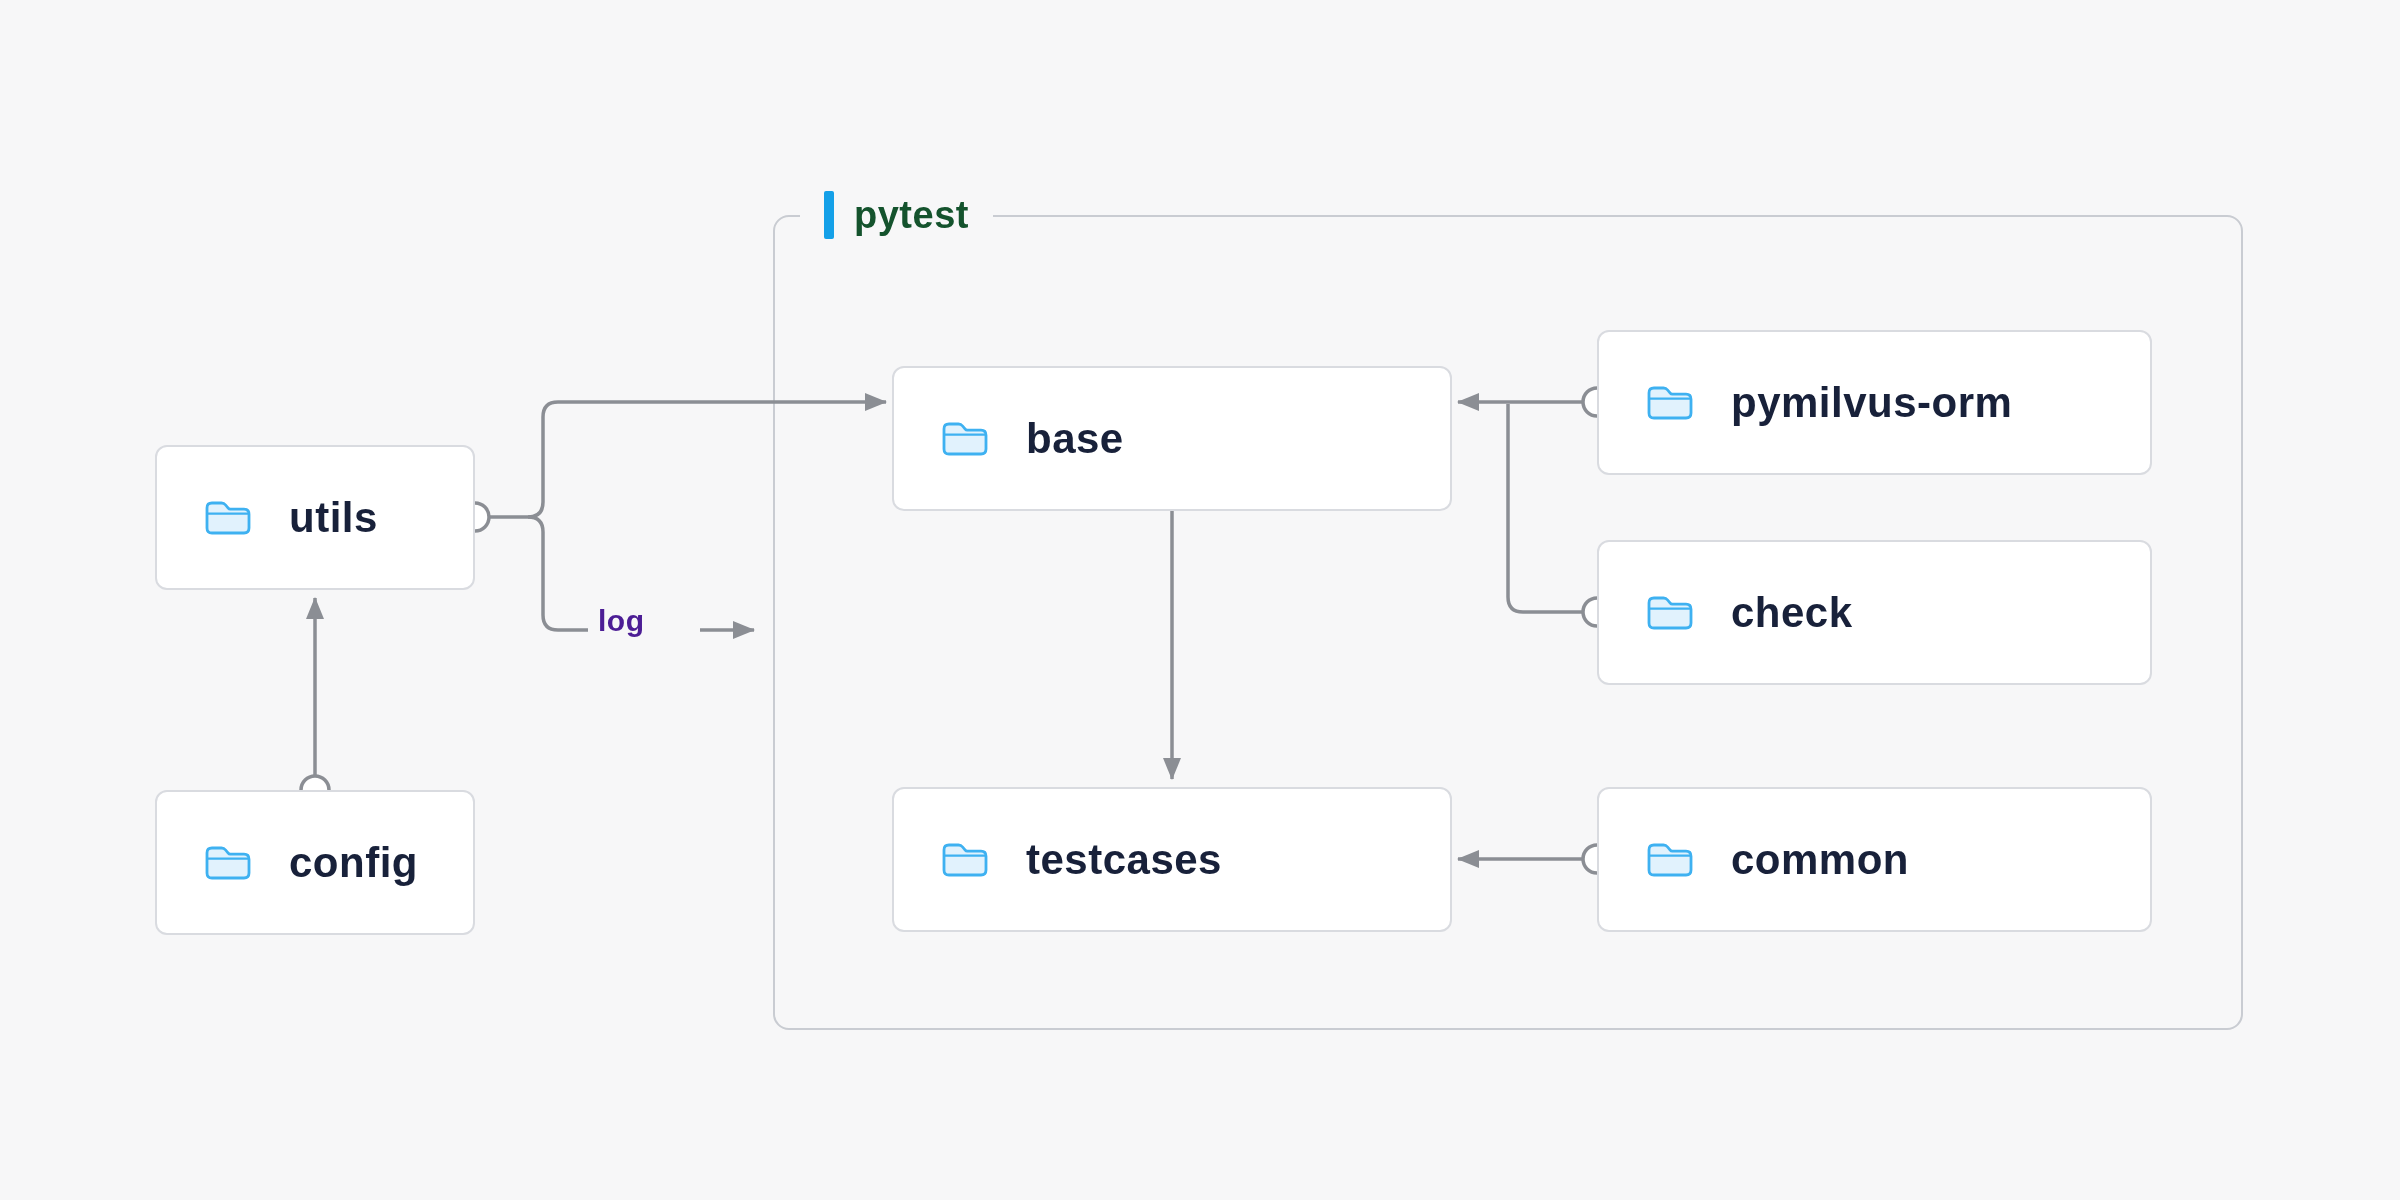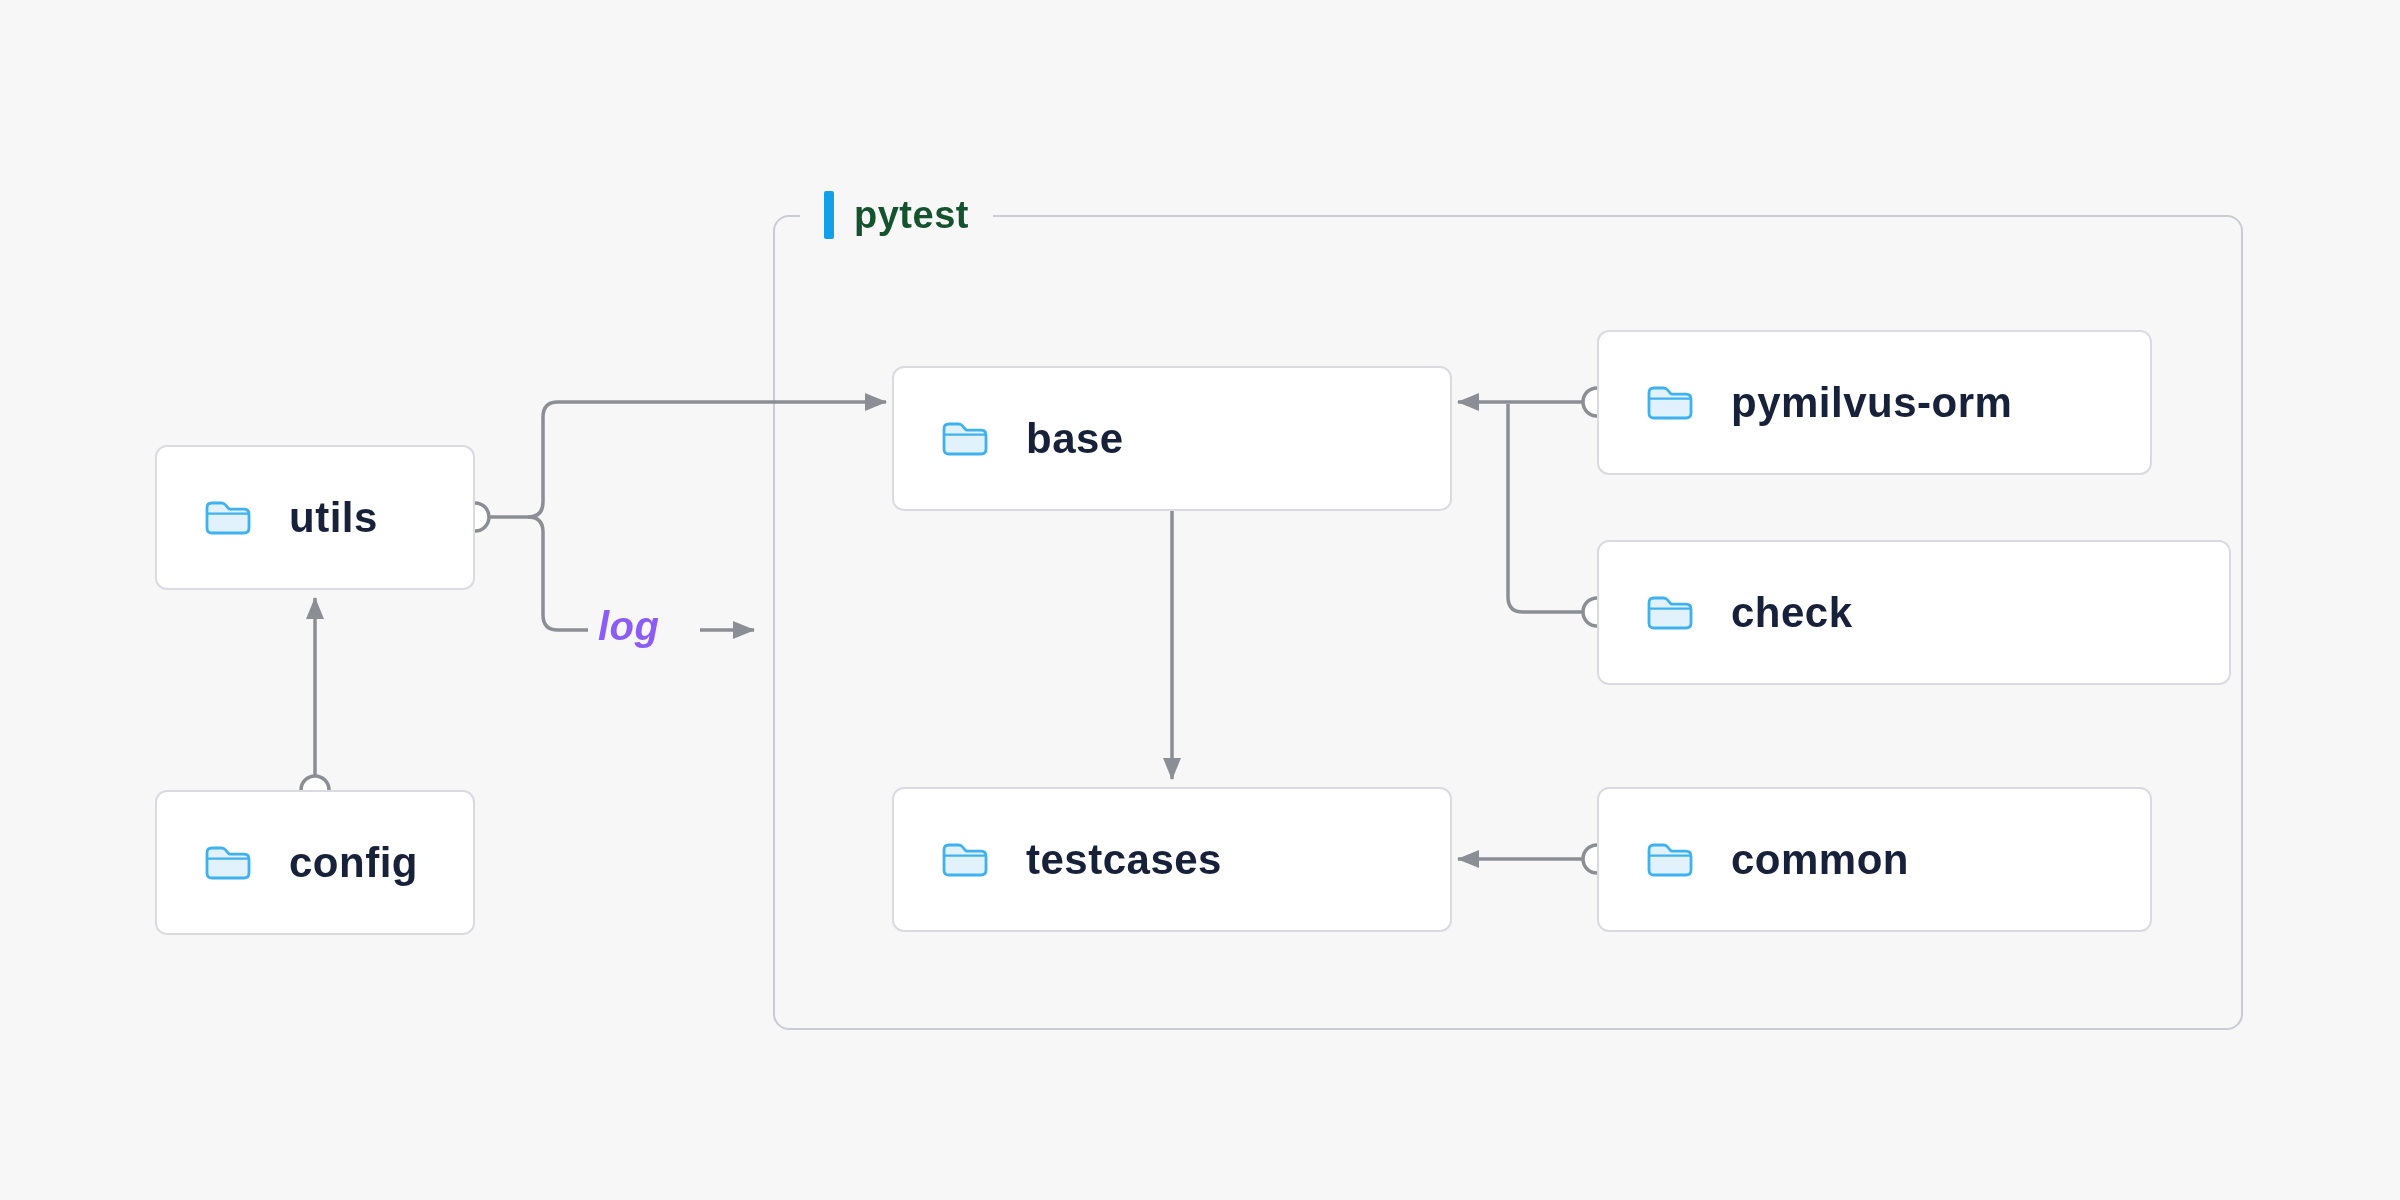--- a/index.html
+++ b/index.html
@@ -62,25 +62,24 @@
   .node .label {
     font-size: 42px;
     font-weight: 700;
     color: #18213a;
     letter-spacing: 0.5px;
     white-space: nowrap;
   }
   .icon { display: flex; align-items: center; }
   .edge-label {
     position: absolute;
-    font-size: 40px;
+    font-size: 30px;
     font-weight: 700;
-    color: #8b5cf6;
+    color: #4c1d95;
     letter-spacing: 0.5px;
-    font-style: italic;
   }
 </style>
 </head>
 <body>
 
 <div class="canvas">
 
   <div class="group" style="left:773px; top:215px; width:1470px; height:815px;"></div>
   <div class="group-label" style="left:800px; top:215px;">
     <span class="bar"></span>
@@ -148,21 +147,21 @@
   <div class="node" style="left:1597px; top:330px; width:555px;">
     <span class="icon">
       <svg width="50" height="42" viewBox="0 0 50 42">
         <path d="M4 11 Q4 6 9 6 L18.5 6 Q21 6 22.6 8 L25.2 11.2 Q26 12.2 27.3 12.2 L41 12.2 Q46 12.2 46 17.2 L46 31 Q46 36 41 36 L9 36 Q4 36 4 31 Z" fill="#e1f2fd" stroke="#3eb1f1" stroke-width="2.8" stroke-linejoin="round"></path>
         <path d="M4 16.6 L46 16.6" stroke="#3eb1f1" stroke-width="2.4" fill="none"></path>
       </svg>
     </span>
     <span class="label">pymilvus-orm</span>
   </div>
 
-  <div class="node" style="left:1597px; top:540px; width:634px;">
+  <div class="node" style="left:1597px; top:540px; width:555px;">
     <span class="icon">
       <svg width="50" height="42" viewBox="0 0 50 42">
         <path d="M4 11 Q4 6 9 6 L18.5 6 Q21 6 22.6 8 L25.2 11.2 Q26 12.2 27.3 12.2 L41 12.2 Q46 12.2 46 17.2 L46 31 Q46 36 41 36 L9 36 Q4 36 4 31 Z" fill="#e1f2fd" stroke="#3eb1f1" stroke-width="2.8" stroke-linejoin="round"></path>
         <path d="M4 16.6 L46 16.6" stroke="#3eb1f1" stroke-width="2.4" fill="none"></path>
       </svg>
     </span>
     <span class="label">check</span>
   </div>
 
   <div class="node" style="left:892px; top:787px; width:560px;">

